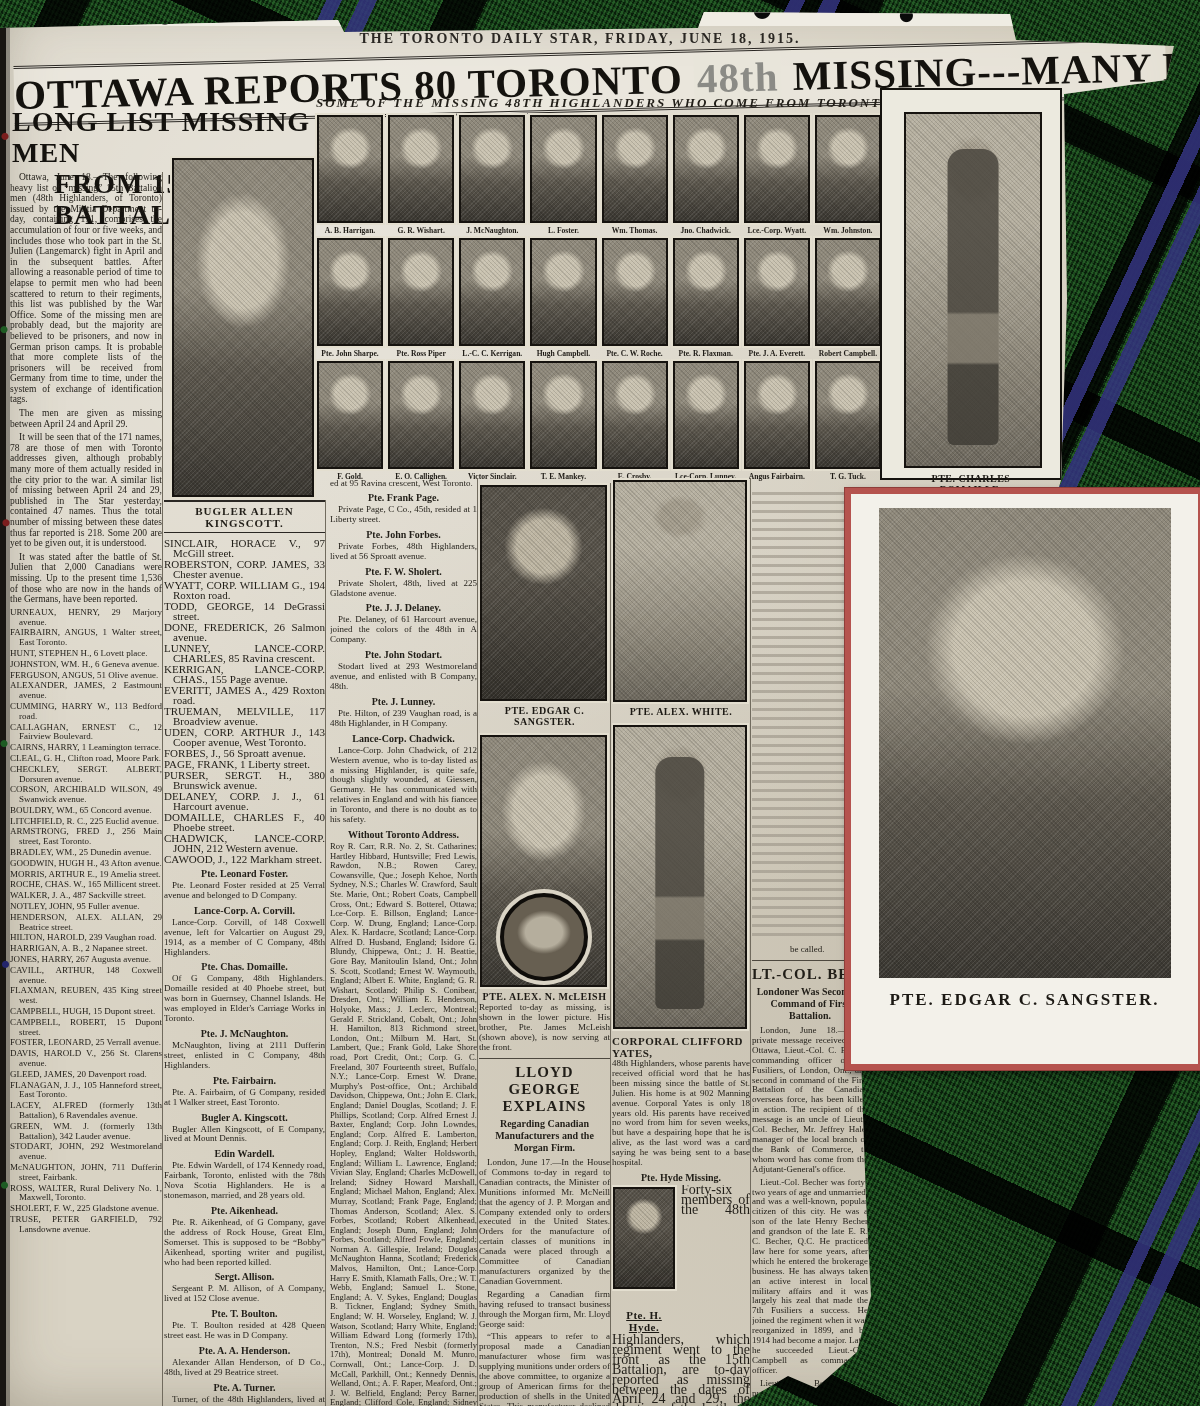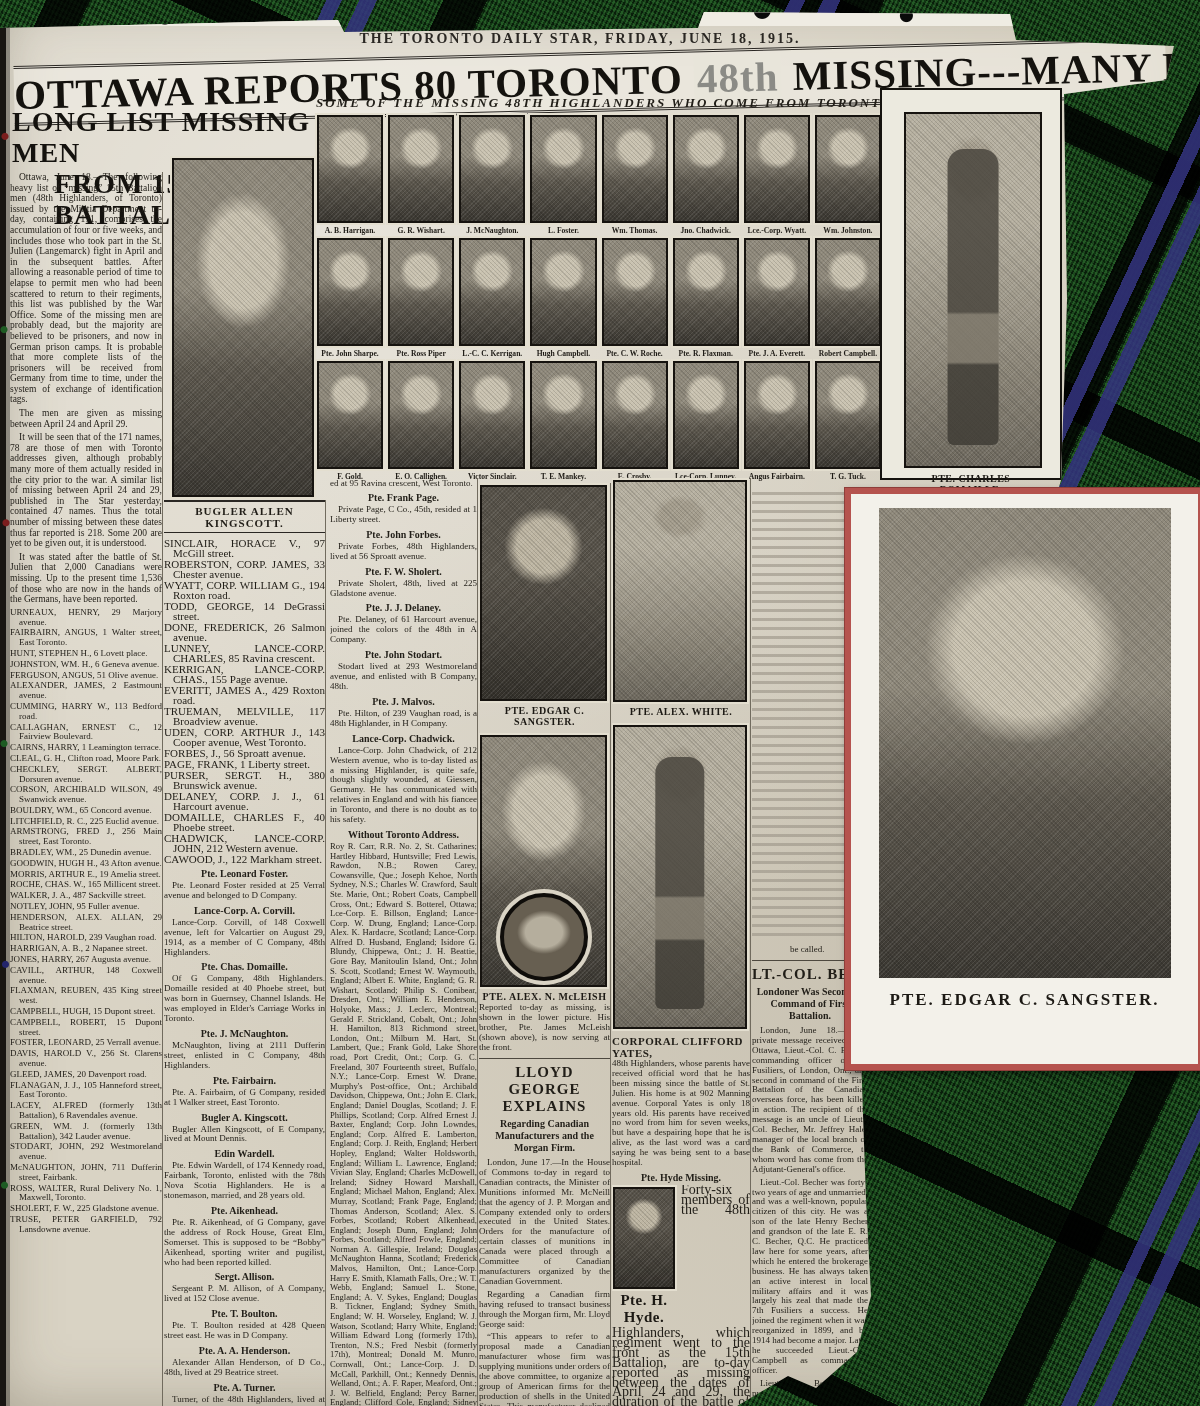--- a/index.html
+++ b/index.html
@@ -446,21 +446,21 @@
           <h4>Pte. J. J. Delaney.</h4>
           <p>Pte. Delaney, of 61 Harcourt avenue, joined the colors of the 48th in A Company.</p>
         </div>
 
         <div class="sec">
           <h4>Pte. John Stodart.</h4>
           <p>Stodart lived at 293 Westmoreland avenue, and enlisted with B Company, 48th.</p>
         </div>
 
         <div class="sec">
-          <h4>Pte. J. Malvos.</h4>
+          <h4>Pte. J. Lunney.</h4>
           <p>Pte. Hilton, of 239 Vaughan road, is a 48th Highlander, in H Company.</p>
         </div>
 
         <div class="sec">
           <h4>Lance-Corp. Chadwick.</h4>
           <p>Lance-Corp. John Chadwick, of 212 Western avenue, who is to-day listed as a missing Highlander, is quite safe, though slightly wounded, at Giessen, Germany.  He has communicated with relatives in England and with his fiancee in Toronto, and there is no doubt as to his safety.</p>
         </div>
       </div>
     <div class="sec">
       <h4>Without Toronto Address.</h4>
@@ -488,21 +488,21 @@
     <div class="cap smallcap">PTE. ALEX. WHITE.</div>
     <div class="ph light figure" style="height:300px;margin:8px 3px 6px 1px;"></div>
     <div style="font-size:11px;font-weight:bold;letter-spacing:.5px;">CORPORAL CLIFFORD YATES,</div>
     <p style="font-size:9px;line-height:9.9px;">48th Highlanders, whose parents have received official word that he has been missing since the battle of St. Julien.  His home is at 902 Manning avenue.  Corporal Yates is only 18 years old.  His parents have received no word from him for seven weeks, but have a despairing hope that he is alive, as the last word was a card saying he was being sent to a base hospital.</p>
     <div class="sec">
         <h4>Pte. Hyde Missing.</h4>
       </div>
     <div style="overflow:hidden;">
       <div style="float:left;width:62px;margin:2px 6px 2px 1px;">
         <div class="ph dark" style="height:98px;"></div>
-        <div class="cap" style="font-size:15px;margin-top:3px;">Pte. H. Hyde.</div>
+        <div class="cap" style="font-size:11px;margin-top:20px;text-decoration:underline;">Pte. H. Hyde.</div>
       </div>
       <p style="font-size:14px;line-height:9.9px;">Forty-six members of the 48th Highlanders, which regiment went to the front as the 15th Battalion, are to-day reported as missing between the dates of April 24 and 29, the duration of the battle of Langemarck-St. Julien.  One of these 46 is Pte. H. Hyde, who resided in Toronto, prior to joining for active service.</p>
     </div>
     <div class="sec">
         <h4>O'Neill—“I Names You So.”</h4>
       </div>
     <p style="font-size:9px;line-height:9.9px;text-indent:8px;">Controller O'Neill is wearing the smile of satisfaction at the present time when discussing the reorganization of the Fire Department.  He stated to-day that if the City Council of this year had permitted ex-Chief Thompson to proceed with the reorganization on the lines laid down by last year's Board of Control the department would be thoroughly organized to-day and the Council would have been saved the ridiculous position it now finds itself in after nearly six month's discussion on reorganization.</p>
   </div>
 
   <div class="col" style="left:752px;top:490px;width:116px;height:916px;border-right:none;">

